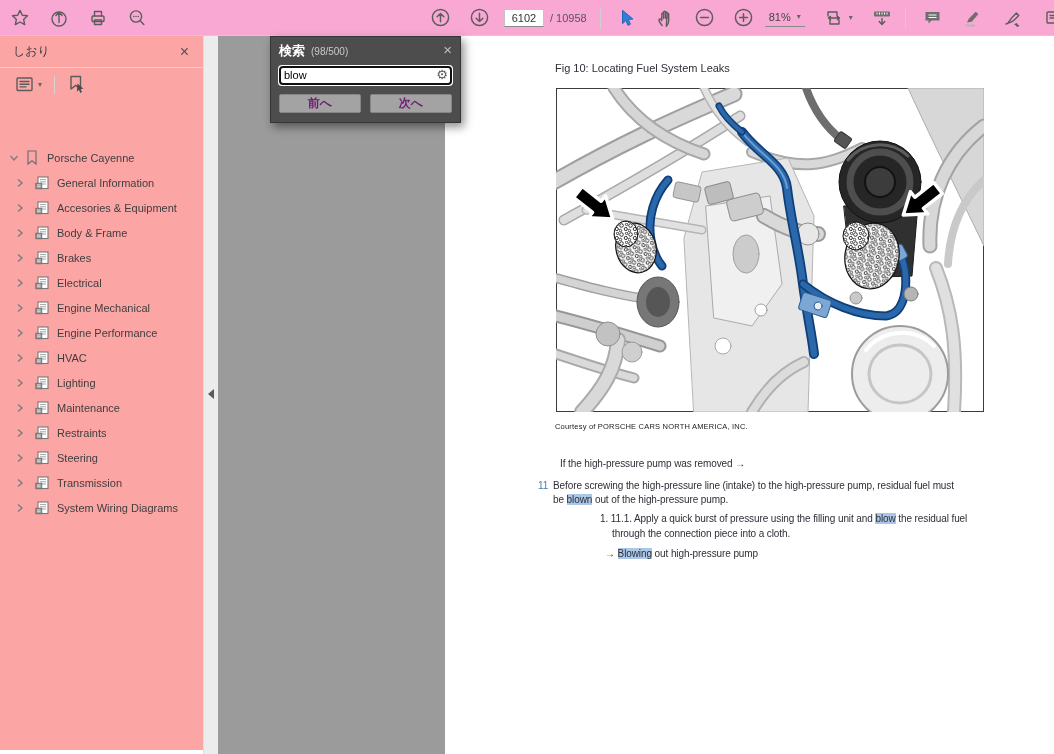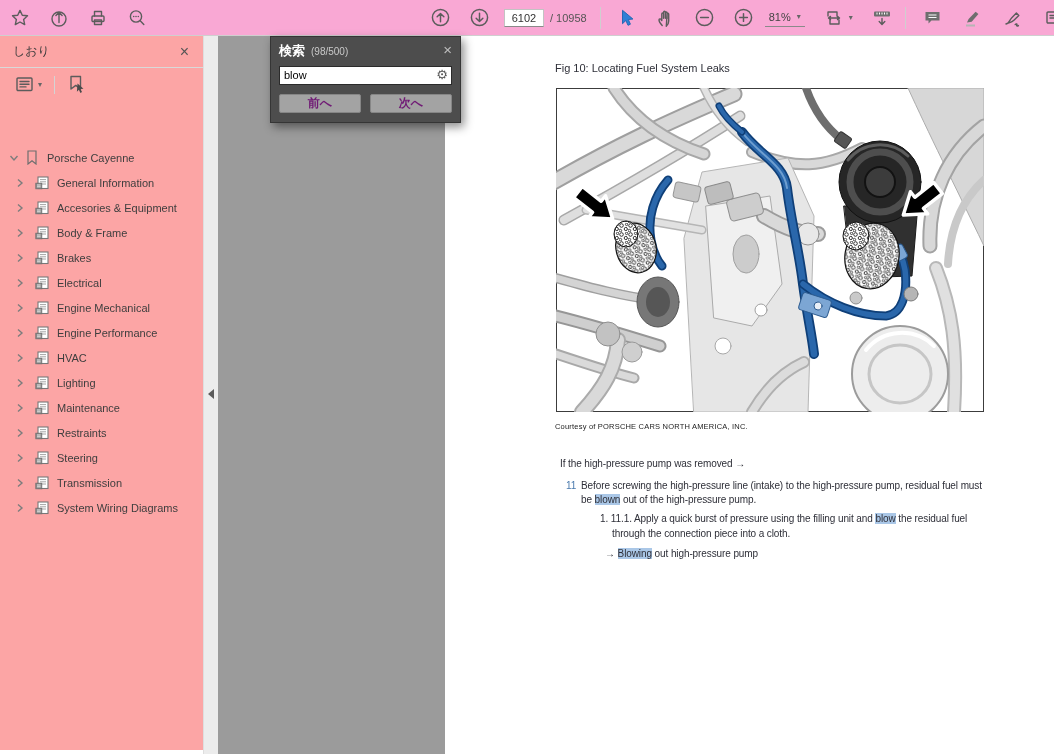--- a/index.html
+++ b/index.html
@@ -67,21 +67,21 @@
 
   
   .docarea { position:absolute; left:218px; right:0; top:36px; bottom:0; background:#9b9b9b; }
   .pdfpage { position:absolute; left:227px; top:0; width:609px; height:100%; background:#fff; }
   .fig-title { position:absolute; left:110px; top:26px; font-size:11px; color:#2e2f38; white-space:nowrap; }
   .figure { position:absolute; left:111px; top:52px; width:428px; height:324px; }
   .courtesy { position:absolute; left:110px; top:386px; font-size:7.5px; color:#222; letter-spacing:.2px; white-space:nowrap; }
   .bodytxt { font-size:10px; letter-spacing:-0.1px; color:#2e2f38; line-height:13.5px; }
   .ln { white-space:nowrap; }
   .intro { position:absolute; left:107px; top:421px;padding-left:8px; }
-  .item11 { position:absolute; left:93px; top:443px; display:flex;margin-left:28px; }
+  .item11 { position:absolute; left:93px; top:443px; display:flex; }
   .item11 .num { color:#4a7aad; width:15px; flex:none; }
   .sub { position:absolute; left:155px; top:476px; line-height:14.5px; }
   .sub .l2 { margin-left:12px; }
   .resultline { position:absolute; left:160px; top:511px; }
   .hl { background:#aac7e7; }
 
   svg .sk { stroke:#5c5c5c; fill:none; stroke-width:1.4; stroke-linecap:round; stroke-linejoin:round; }
 </style>
 </head>
 <body>

